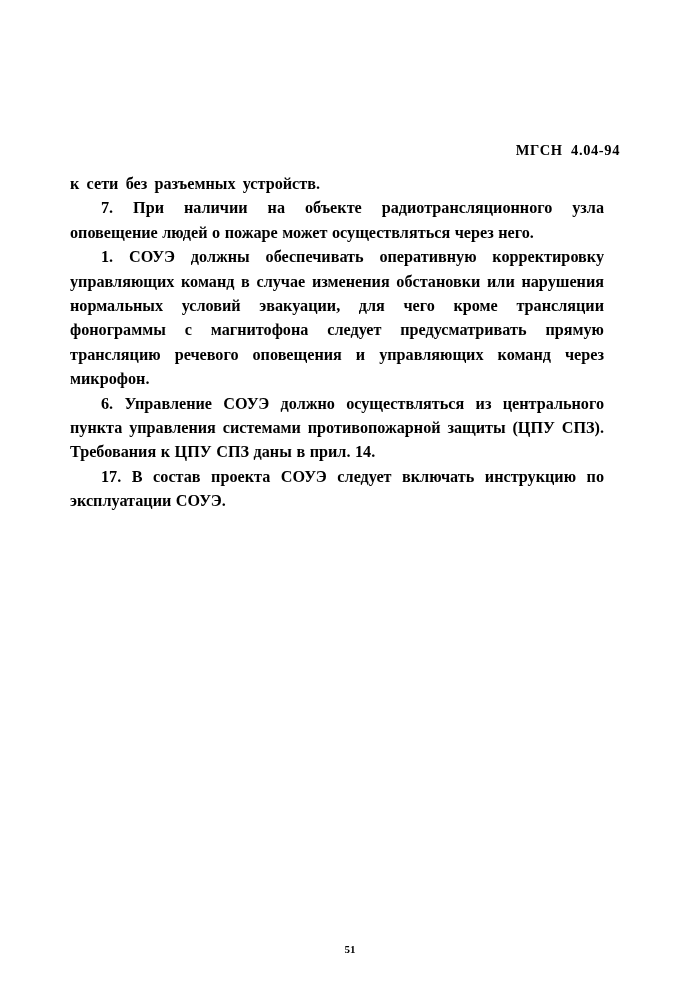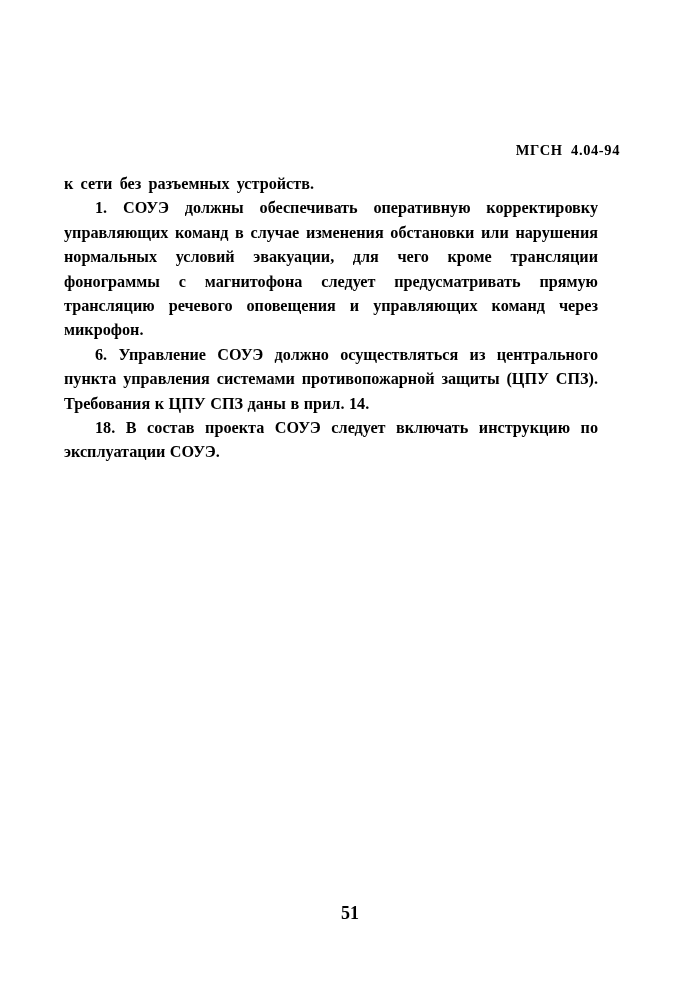--- a/index.html
+++ b/index.html
@@ -34,21 +34,21 @@
     font-weight: bold;
     font-size: 14.5px;
     letter-spacing: 0.6px;
     white-space: pre;
   }
 
   
   .textblock {
     position: absolute;
     top: 129px;
-    left: 64px;
+    left: 70px;
     width: 534px;
   }
 
   .para {
     margin: 0;
     font-weight: bold;
     font-size: 16.2px;
     line-height: 24.4px;
     text-align: justify;
     text-justify: inter-word;
@@ -63,44 +63,45 @@
     word-spacing: 3.2px;
   }
 
   .para.indented {
     text-indent: 31px;
   }
 
   
   .folio {
     position: absolute;
-    top: 860px;
+    top: 900px;
     left: 0;
     width: 700px;
     text-align: center;
     font-weight: bold;
-    font-size: 18px;
+    font-size: 11px;
   }
 </style>
 </head>
 <body>
 
 <div class="page">
 
   <div class="running-head">МГСН  4.04-94</div>
 
   <div class="textblock">
 
     <p class="para continuation">к сети без разъемных устройств.</p>
 
+    <p class="para indented">7. При наличии на объекте радиотрансляционного узла оповещение людей о пожаре может осуществляться через него.</p>
 
     <p class="para indented">1. СОУЭ должны обеспечивать оперативную корректировку управляющих команд в случае изменения обстановки или нарушения нормальных условий эвакуации, для чего кроме трансляции фонограммы с магнитофона следует предусматривать прямую трансляцию речевого оповещения и управляющих команд через микрофон.</p>
 
     <p class="para indented">6. Управление СОУЭ должно осуществляться из центрального пункта управления системами противопожарной защиты (ЦПУ СПЗ). Требования к ЦПУ СПЗ даны в прил. 14.</p>
 
 
-    <p class="para indented">18. В состав проекта СОУЭ следует включать инструкцию по эксплуатации СОУЭ.</p>
+    <p class="para indented">17. В состав проекта СОУЭ следует включать инструкцию по эксплуатации СОУЭ.</p>
 
   </div>
 
   <div class="folio">51</div>
 
 </div>
 
 </body></html>

